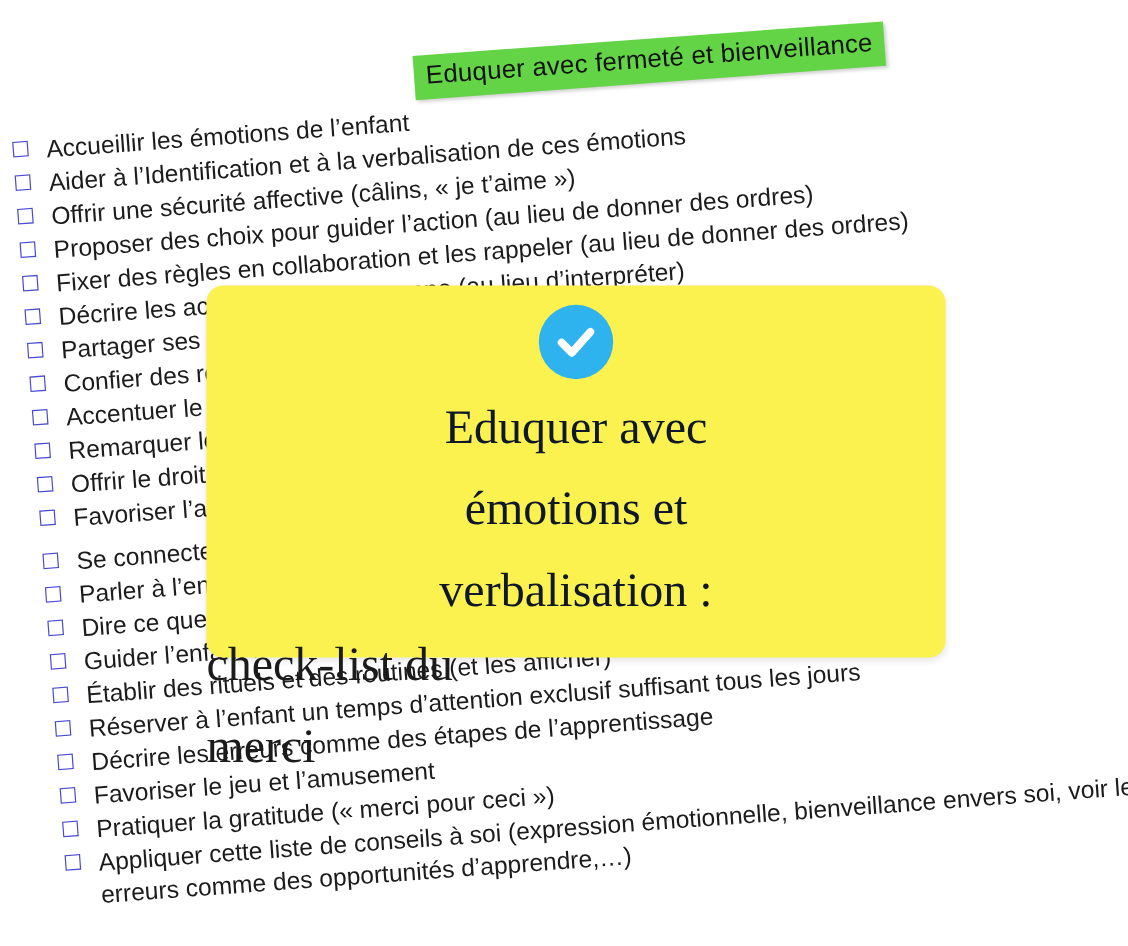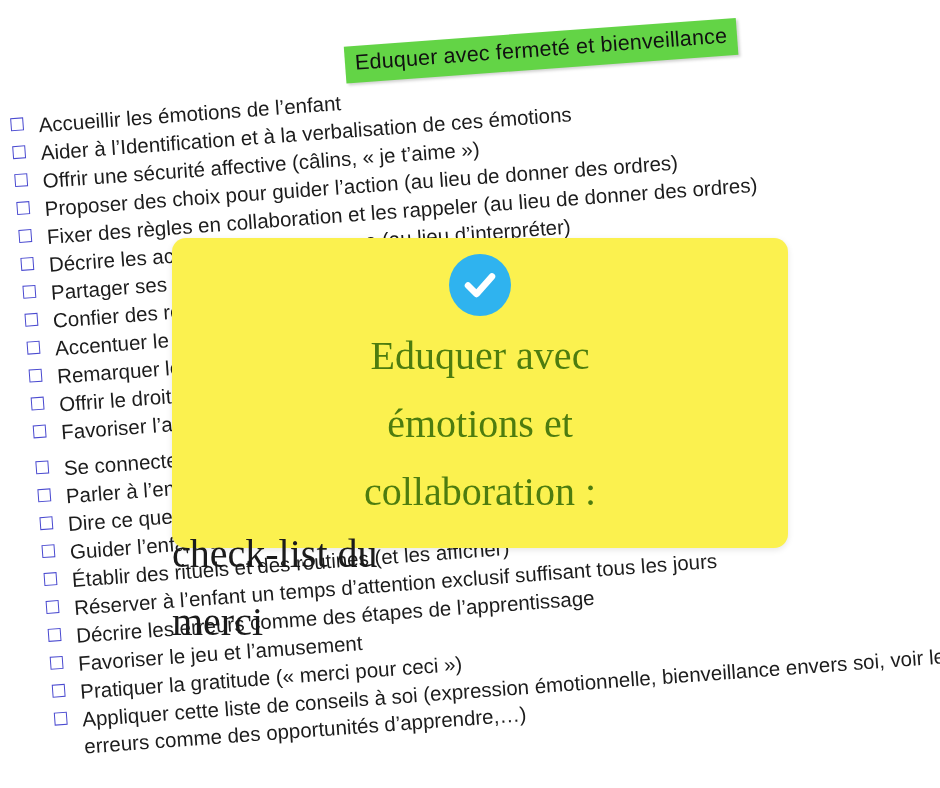--- a/index.html
+++ b/index.html
@@ -113,21 +113,21 @@
   }
   #overlay-title {
     position: absolute;
     left: 0;
     right: 0;
     top: 84px;
     text-align: center;
     font-family: "Liberation Serif", serif;
     font-size: 40px;
     line-height: 68px;
-    color: #4d7c0f;
+    color: #0f172a;
     padding: 0 44px;
     box-sizing: border-box;
   }
   
   #overlay-title-overflow {
     position: absolute;
     left: 172px;
     top: 520px;
     width: 616px;
     text-align: left;
@@ -244,21 +244,21 @@
 
   <div id="overlay-card">
     <div id="check-badge">
       <svg width="38" height="38" viewBox="0 0 38 38" aria-hidden="true">
         <path d="M7 19.5 L15.5 28 L31 10.5" fill="none" stroke="#ffffff" stroke-width="6.5" stroke-linecap="round" stroke-linejoin="round"></path>
       </svg>
     </div>
     <div id="overlay-title">
       <div>Eduquer avec</div>
       <div>émotions et</div>
-      <div>collaboration :</div>
+      <div>verbalisation :</div>
     </div>
   </div>
 
   <div id="overlay-title-overflow">
     <div>check-list du</div>
     <div>merci</div>
   </div>
 
 </div>
 

